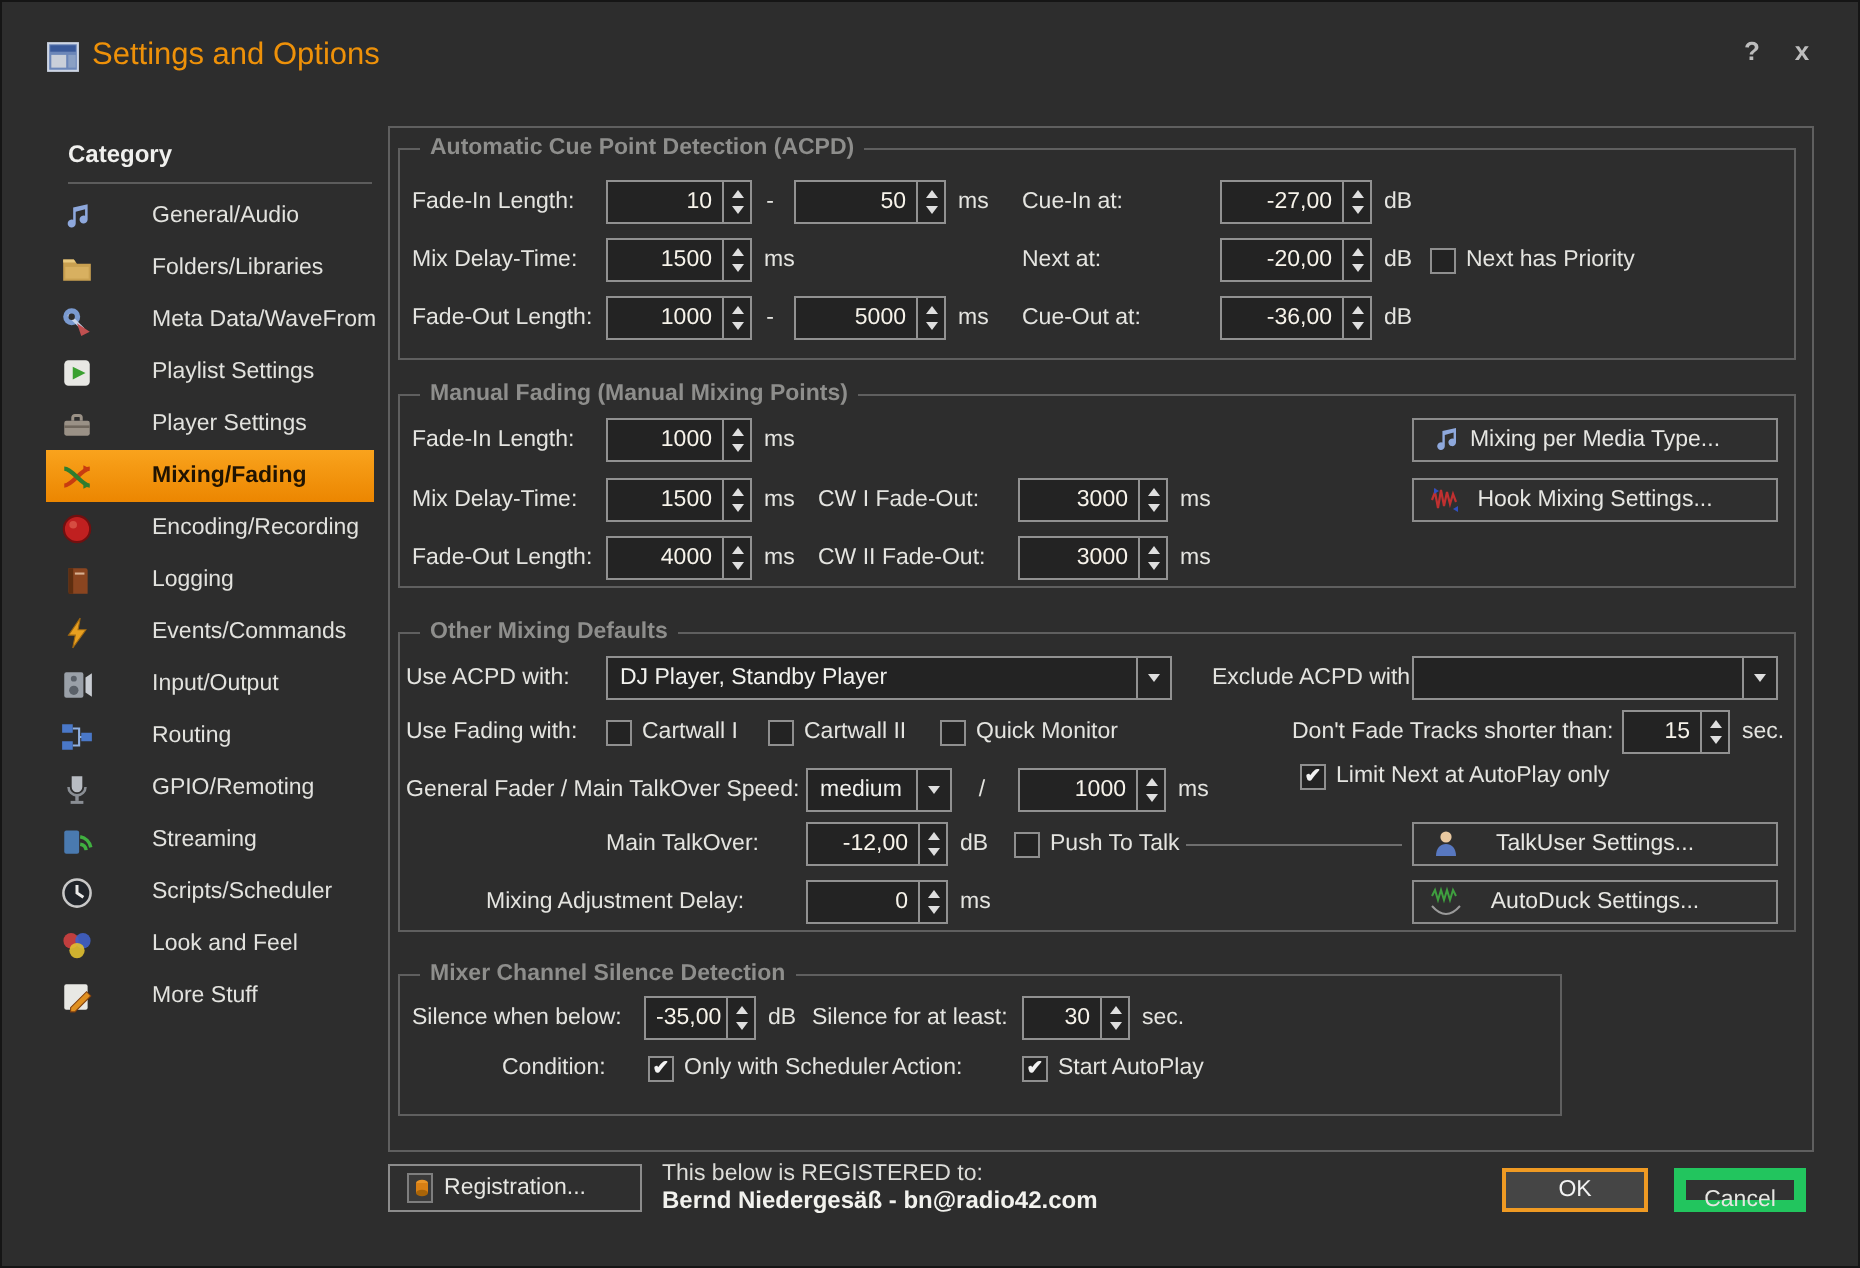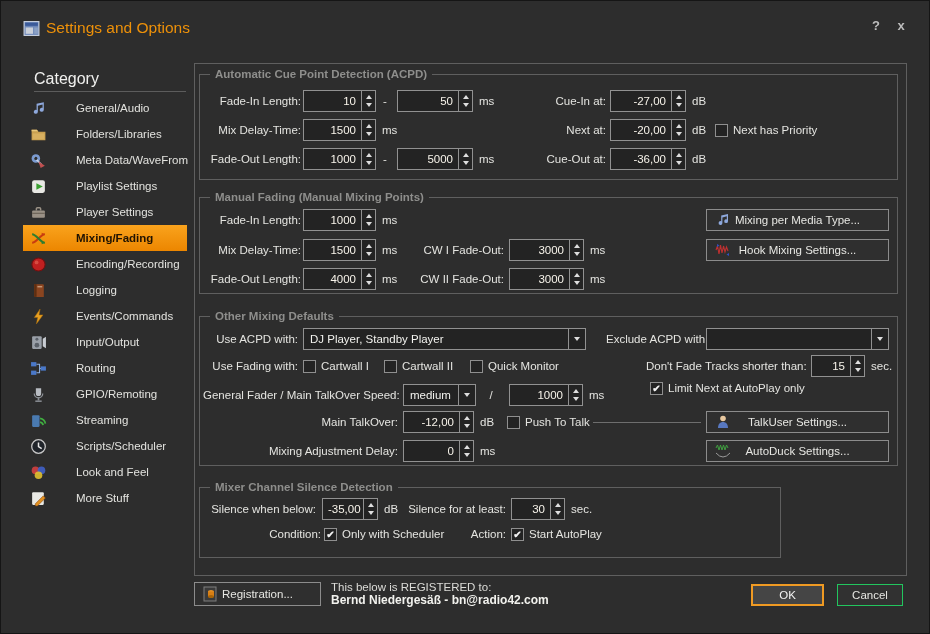--- a/index.html
+++ b/index.html
@@ -3,27 +3,27 @@
 <meta charset="utf-8">
 <style>
   html,body { margin:0; padding:0; background:#1a1a1a; }
   .window {
     position:relative; width:930px; height:634px; background:#2d2d2d;
     font-family:"Liberation Sans", sans-serif; font-size:11.5px; color:#e4e4e0;
     overflow:hidden; border:1px solid #151515; box-sizing:border-box;
   }
   .abs { position:absolute; }
   .t { position:absolute; line-height:22px; white-space:nowrap; }
-  .tr { text-align:right; }
+  .tr { }
   .tc { text-align:center; }
   .ttl { position:absolute; font-size:15.5px; color:#ee9109; line-height:20px; white-space:nowrap; }
   .winbtn { position:absolute; width:18px; height:18px; color:#bdbdbd; font-size:13px; font-weight:bold;
     text-align:center; line-height:18px; cursor:default; }
   
-  .cat-hdr { position:absolute; font-weight:normal; font-size:16px; color:#f0f0ee; }
+  .cat-hdr { position:absolute; font-weight:bold; font-size:12px; color:#f0f0ee; }
   .divider { position:absolute; height:1px; background:#5c5c5c; }
   .side-item { position:absolute; left:22px; width:164px; height:26px; display:flex; align-items:center;gap:20px; }
   .side-item .ic { width:17px; height:17px; margin-left:7px; flex:0 0 17px; }
   .side-item .sl { margin-left:9px; white-space:nowrap; color:#e2e2de; }
   .side-item.sel { background:linear-gradient(#f9a31d,#ec8600);font-weight:bold; }
   .side-item.sel .sl { color:#201302; }
   
   .grp { position:absolute; border:1px solid #5f5f5f; box-sizing:border-box; }
   .gt { position:absolute; top:-8px; left:10px; padding:0 5px; background:#2d2d2d;
     color:#8e8e8c; font-weight:bold; font-size:11.5px; line-height:15px; white-space:nowrap; }
@@ -43,21 +43,21 @@
   .cb { position:absolute; width:13px; height:13px; border:1px solid #8f8f8f; background:#232323;
     box-sizing:border-box; text-align:center; line-height:11px; font-size:10px; color:#f2f2f2; font-weight:bold; }
   
   .sbtn { position:absolute; width:183px; height:22px; border:1px solid #8c8c8c; background:#2f2f2f;
     box-sizing:border-box; display:flex; align-items:center; }
   .sbtn .bic { position:absolute; left:8px; width:16px; height:16px; }
   .sbtn .bl { width:100%; text-align:center; color:#e6e6e2; line-height:20px; }
   .hline { position:absolute; height:1px; background:#6e6e6e; }
   .okbtn { position:absolute; border:2px solid #ef9a23; background:#454545; color:#f2f2f2;
     text-align:center; box-sizing:border-box; }
-  .cbtn { position:absolute; border:1px solid #22c55e; background:#313131; color:#e6e6e2;
+  .cbtn { position:absolute; border:6px solid #22c55e; background:#313131; color:#e6e6e2;
     text-align:center; box-sizing:border-box; }
   .ftxt { position:absolute; line-height:14px; white-space:nowrap; color:#dcdcd8; }
   .b { font-weight:bold; font-size:12px; color:#f2f2ee; }
 </style>
 </head>
 <body>
 
 <div class="window">
 
   <span class="abs" style="left:22px;top:19px;width:17px;height:17px">

